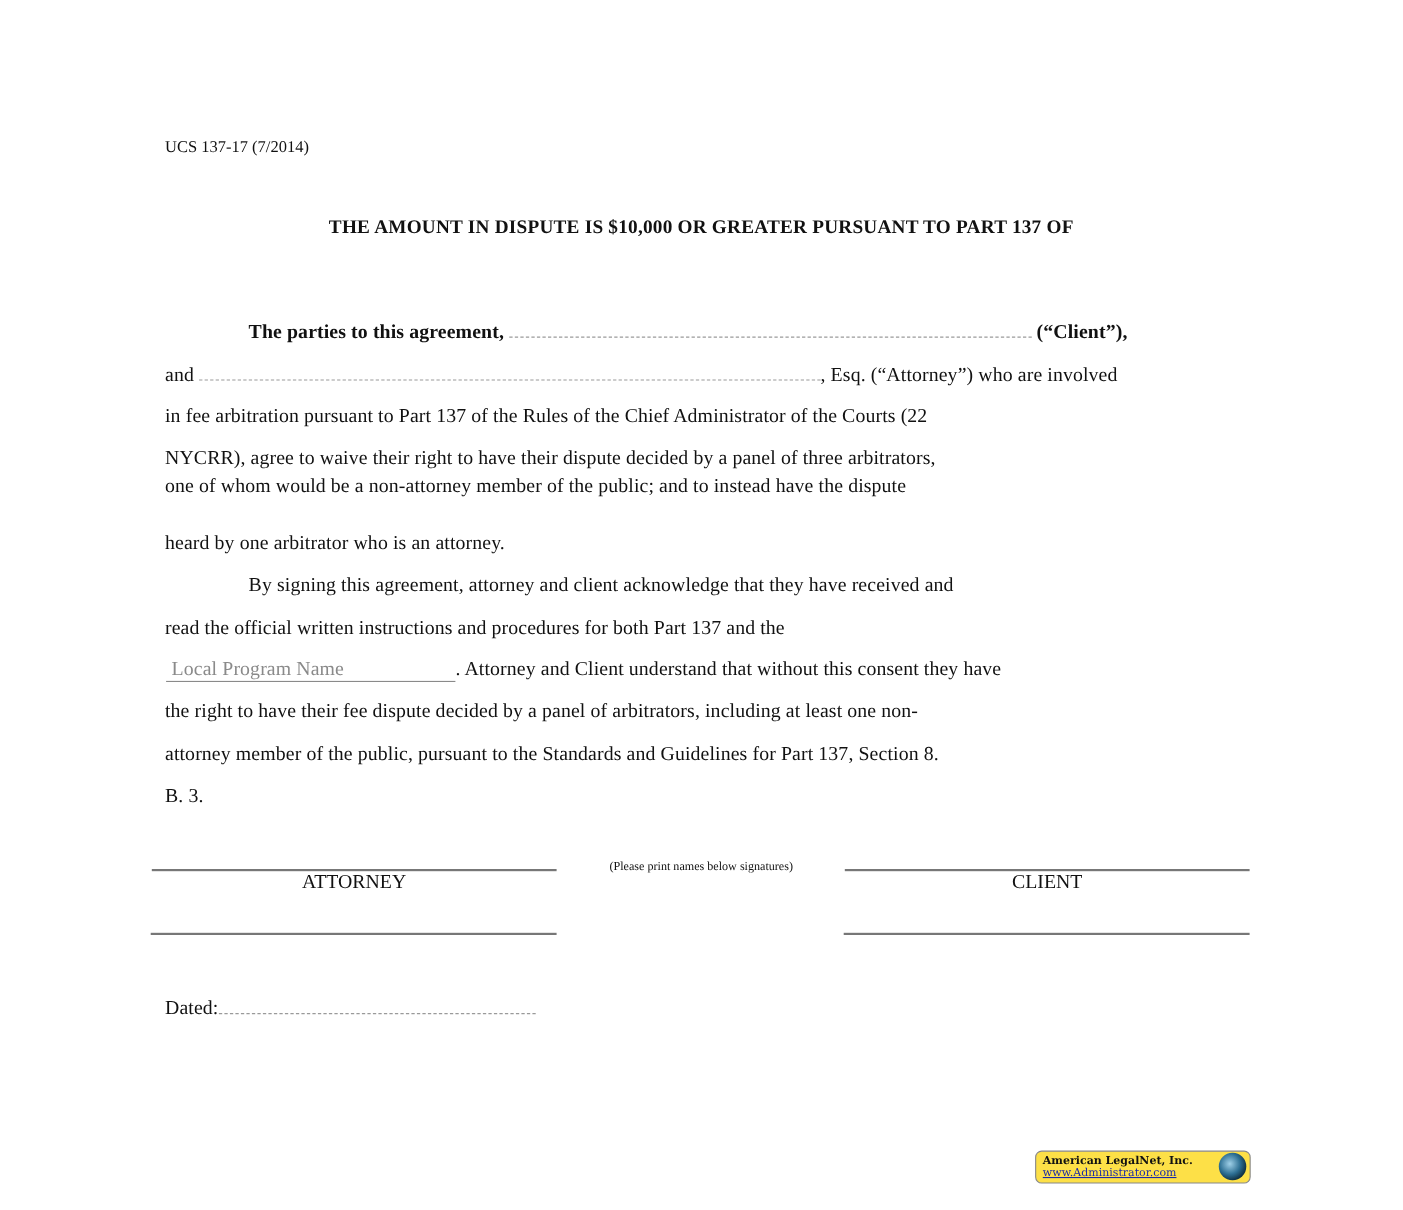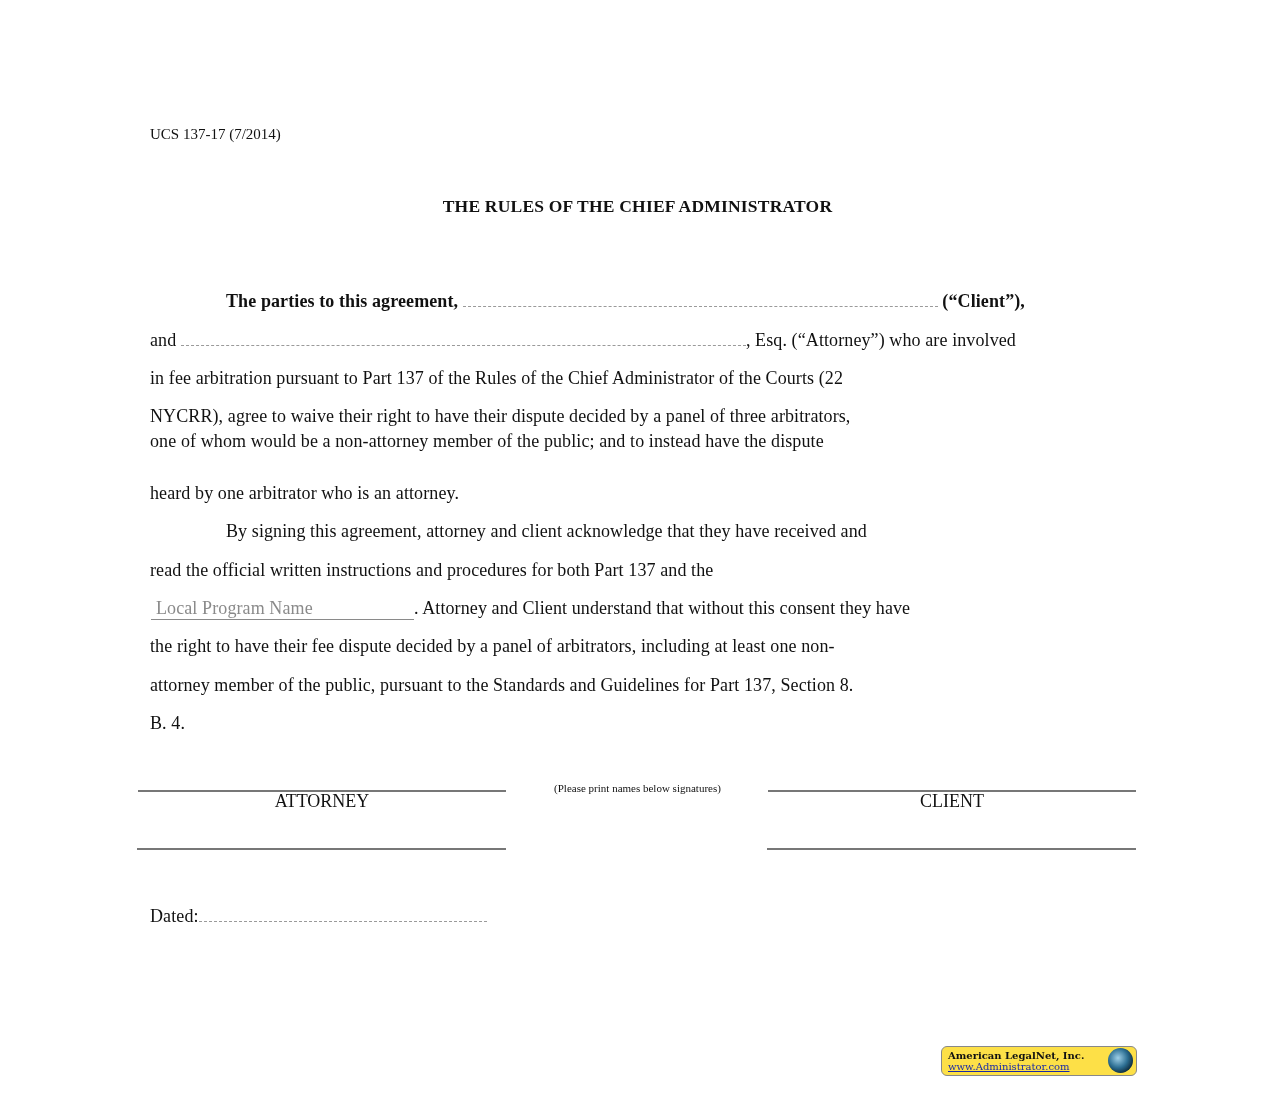--- a/index.html
+++ b/index.html
@@ -21,21 +21,21 @@
     .badge .url { position: absolute; left: 6px; top: 14px; font-size: 10px; color: #1a2aa8; text-decoration: underline; font-family: "DejaVu Serif", serif; }
     .badge .logo { position: absolute; right: 3px; top: 1px; width: 25px; height: 25px; border-radius: 50%;
       background: radial-gradient(circle at 40% 40%, #9fd0e8 0%, #2d6f93 45%, #0d2b3d 75%, #555 100%); }
   </style>
 </head>
 <body>
 
 <div class="abs form-id">UCS 137-17 (7/2014)</div>
 
 <div class="abs title">
-  <div>THE RULES OF THE CHIEF ADMINISTRATOR</div>
+  <div>THE AMOUNT IN DISPUTE IS $10,000 OR GREATER PURSUANT TO PART 137 OF</div>
 </div>
 
 <div class="line" style="top:291px; left:226px;font-weight:bold;">
   <span>The parties to this agreement,</span>
   <span class="blank" style="width:475px;"></span>
   <span>(“Client”),</span>
 </div>
 <div class="line" style="top:330px;">
   <span>and</span>
   <span class="blank" style="width:565px;"></span><span>, Esq. (“Attorney”) who are involved</span>
@@ -45,21 +45,21 @@
 <div class="line" style="top:431px;">one of whom would be a non-attorney member of the public;  and to instead have the dispute</div>
 <div class="line" style="top:483px;">heard by one arbitrator who is an attorney.</div>
 
 <div class="line" style="top:521px; left:226px;">By signing this agreement, attorney and client acknowledge that they have received and</div>
 <div class="line" style="top:560px;">read the official written instructions and procedures for both Part 137 and the</div>
 <div class="line" style="top:598px; left:151px;">
   <span class="local" style="width:258px;">Local Program Name</span><span>.  Attorney and Client understand that without this consent they have</span>
 </div>
 <div class="line" style="top:636px;">the right to have their fee dispute decided by a panel of arbitrators, including at least one non-</div>
 <div class="line" style="top:675px;">attorney member of the public, pursuant to the Standards and Guidelines for Part 137, Section 8.</div>
-<div class="line" style="top:713px;">B. 4.</div>
+<div class="line" style="top:713px;">B. 3.</div>
 
 <div class="sigline" style="left:138px; top:790px; width:368px;"></div>
 <div class="siglabel" style="left:138px; top:791px; width:368px;">ATTORNEY</div>
 <div class="sigline" style="left:768px; top:790px; width:368px;"></div>
 <div class="siglabel" style="left:768px; top:791px; width:368px;">CLIENT</div>
 
 <div class="note">(Please print names below signatures)</div>
 
 <div class="sigline" style="left:137px; top:848px; width:369px;"></div>
 <div class="sigline" style="left:767px; top:848px; width:369px;"></div>

